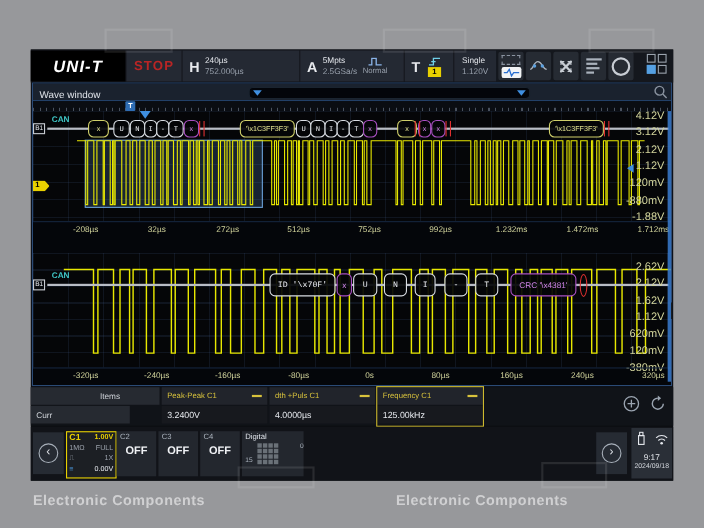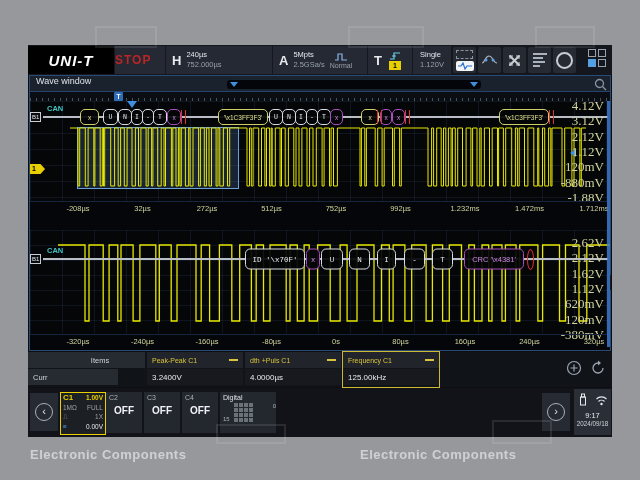--- a/index.html
+++ b/index.html
@@ -5,59 +5,59 @@
   html,body{margin:0;padding:0;background:#97989b;font-family:"Liberation Sans",sans-serif;}
   #photo{position:relative;width:640px;height:480px;background:#97989b;overflow:hidden;}
   .wm-text{position:absolute;color:rgba(255,255,255,.55);font-weight:bold;font-size:13px;letter-spacing:.5px;z-index:50;}
   .wm-box{position:absolute;border:2px solid rgba(255,255,255,.10);z-index:50;}
   
   #screen{position:absolute;left:28px;top:45px;width:584px;height:392px;background:#0c0e12;color:#e8eaee;z-index:1;}
   
   #topbar{position:absolute;left:0;top:0;width:584px;height:30px;background:#14171d;display:flex;align-items:stretch;}
   .tb-box{background:#242933;margin:1px 1px 1px 0;display:flex;align-items:center;}
   #logo{width:86px;background:#000;color:#fff;font-weight:800;font-size:15px;letter-spacing:1px;justify-content:center;font-style:italic;}
-  #stopbox{width:50px;justify-content:flex-start;}
+  #stopbox{width:50px;justify-content:center;}
   #stopbox span{color:#b92525;font-weight:800;font-size:12px;letter-spacing:1px;}
   .keyletter{font-size:13px;font-weight:bold;color:#e8eaee;margin:0 5px 0 6px;}
   .twoline{display:flex;flex-direction:column;justify-content:center;line-height:10px;}
   .twoline .l1{font-size:7.5px;color:#e4e7ec;}
   .twoline .l2{font-size:7.5px;color:#98a0ac;}
   .iconstack{display:flex;flex-direction:column;align-items:center;justify-content:center;margin:0 5px;line-height:9px;}
   .iconstack .cap{font-size:7px;color:#98a0ac;}
   #trig-badge{width:12px;height:9px;background:#e8d000;color:#000;font-size:7px;font-weight:bold;text-align:center;line-height:9px;margin-top:1px;}
   .iconbtn{width:23px;margin:2px 1px;background:#262b33;border-radius:2px;display:flex;flex-direction:column;align-items:center;justify-content:center;}
   .dash-rect{width:15px;height:7px;border:1px dashed #8a93a0;margin-bottom:2px;}
   .white-rect{width:18px;height:10px;background:#f2f4f6;border-radius:2px;display:flex;align-items:center;justify-content:center;}
   .bars i{display:block;height:2px;background:#aab2bc;margin:2px 0;}
   .ring{width:13px;height:13px;border:2px solid #c8cdd4;border-radius:50%;}
   #grid-icon{position:absolute;right:4px;top:4px;width:20px;height:20px;display:grid;grid-template-columns:8px 8px;grid-template-rows:8px 8px;gap:2px;}
   #grid-icon i{border:1px solid #9aa3ad;}
   #grid-icon i.fill{background:#55a0e2;border-color:#55a0e2;}
   
   #wavewin{position:absolute;left:1px;top:30px;width:580px;height:274px;border:1px solid #2a4a75;background:#04060a;}
-  #ww-title{position:absolute;left:0;top:0;width:100%;height:15px;background:#1a222e;border-bottom:1px solid #24446e;display:flex;align-items:flex-start;}
+  #ww-title{position:absolute;left:0;top:0;width:100%;height:15px;background:#1a222e;border-bottom:1px solid #24446e;display:flex;align-items:flex-end;}
   #ww-title .cap{font-size:9px;color:#dfe3e9;margin-left:6px;}
   #ww-scroll{position:absolute;left:196px;top:3px;width:254px;height:9px;background:#03050a;border:1px solid #1a2430;border-radius:4px;}
   .tri-dn{position:absolute;top:2px;width:0;height:0;border-left:4px solid transparent;border-right:4px solid transparent;border-top:5px solid #3f8fe0;}
   #ww-mag{position:absolute;right:3px;top:1px;}
   #ruler{position:absolute;left:0;top:16px;width:100%;height:9px;background:#0a0d12;background-image:repeating-linear-gradient(to right,#49515e 0 1px,transparent 1px 6px);background-size:100% 3px;background-position:0 100%;background-repeat:no-repeat;}
   #ruler-T{position:absolute;left:84px;top:0;width:9px;height:9px;background:#2e6db4;color:#fff;font-size:6.5px;font-weight:bold;text-align:center;line-height:9px;border-radius:1px;}
   .plot{position:absolute;left:0;width:580px;background:#050608;
     background-image:
       repeating-linear-gradient(to right,rgba(70,100,150,.16) 0 1px,transparent 1px 32px),
       repeating-linear-gradient(to bottom,rgba(70,100,150,.16) 0 1px,transparent 1px 16px);}
   #plot-upper{top:25px;height:100px;}
   #plot-lower{top:154px;height:104px;background-image:
       repeating-linear-gradient(to right,rgba(70,100,150,.16) 0 1px,transparent 1px 32px),
       repeating-linear-gradient(to bottom,rgba(70,100,150,.16) 0 1px,transparent 1px 15px);}
   .busline{position:absolute;left:13px;right:2px;height:2px;background:#b9bdc5;}
   .bustag{position:absolute;left:0;background:#0a0c10;border:1px solid #c8ccd2;color:#e6e9ee;font-size:6px;line-height:8px;padding:0 1px;}
   .canlab{position:absolute;left:17px;color:#3fc6c6;font-size:7.5px;font-weight:bold;}
   .chmark{position:absolute;left:0;width:13px;height:10px;background:#e8d000;color:#000;font-size:7px;font-weight:bold;line-height:10px;padding-left:2px;clip-path:polygon(0 0,70% 0,100% 50%,70% 100%,0 100%);}
-  .vlabel{position:absolute;right:6px;color:#d2d49c;font-size:13px;line-height:8px;font-family:Liberation Serif, serif;}
+  .vlabel{position:absolute;right:6px;color:#d2d49c;font-size:10px;line-height:8px;}
   .axis{position:absolute;left:0;width:580px;height:14px;}
   #axis-upper{top:125px;border-top:1px solid #15253d;}
   #axis-lower{top:258px;border-top:1px solid #15253d;}
   .tlabel{position:absolute;top:2px;width:64px;text-align:center;color:#d2d49c;font-size:7.5px;}
   .bub{position:absolute;transform:translateY(-50%);display:flex;align-items:center;justify-content:center;background:rgba(4,5,8,.93);border:1px solid;border-radius:5px;white-space:nowrap;overflow:hidden;}
   .bub.u{top:16px;height:14px;font-size:6.5px;}
   .bub.l{top:29px;height:19px;font-size:7.5px;}
   .bub.w{border-color:#d8dce2;color:#eceef2;font-family:Liberation Mono, monospace;}
   .bub.y{border-color:#cfcf6a;color:#e0e08e;}
   .bub.m{border-color:#a84fc0;color:#cf84e6;}

